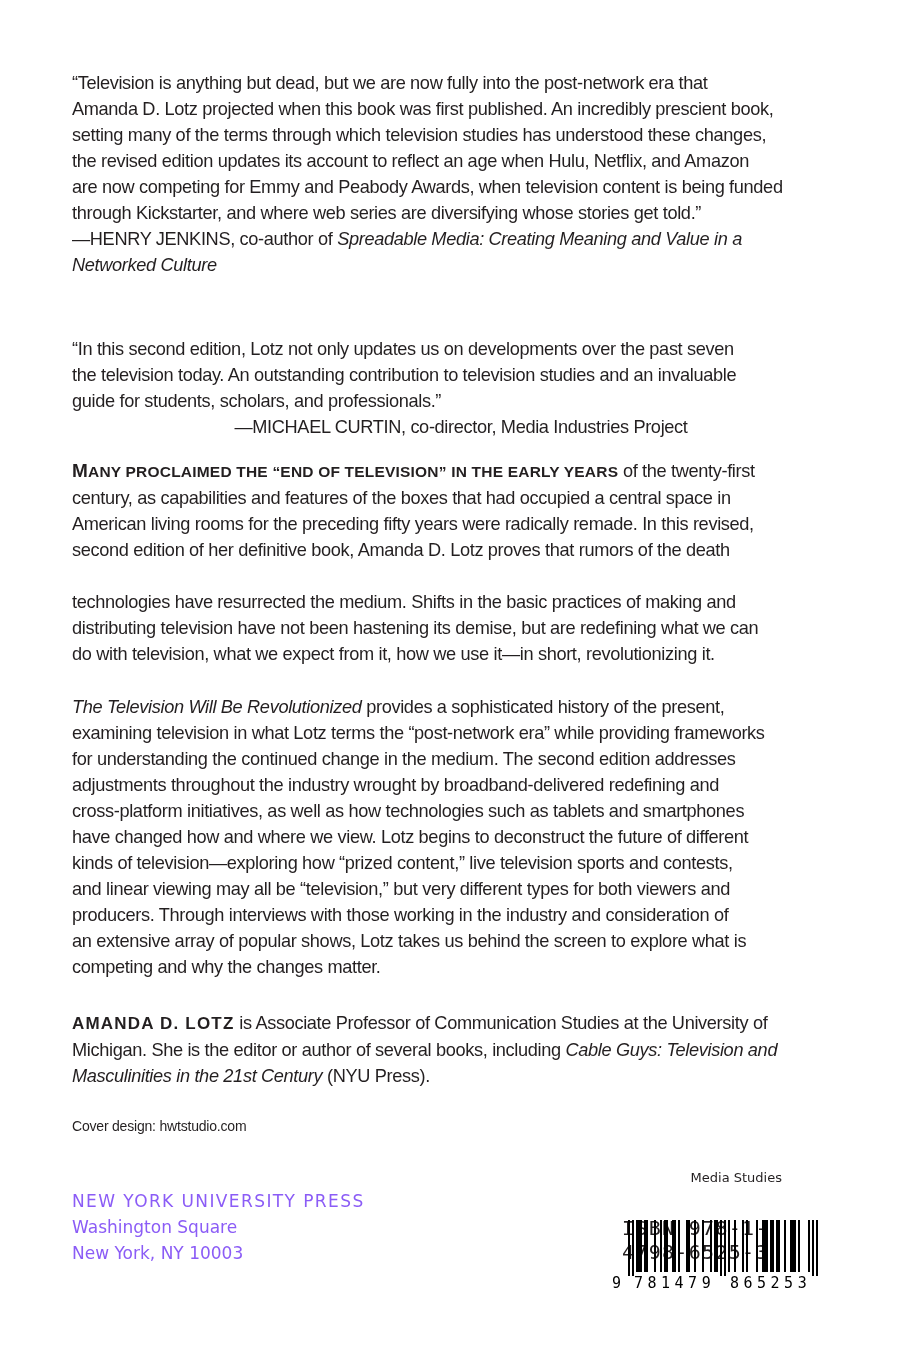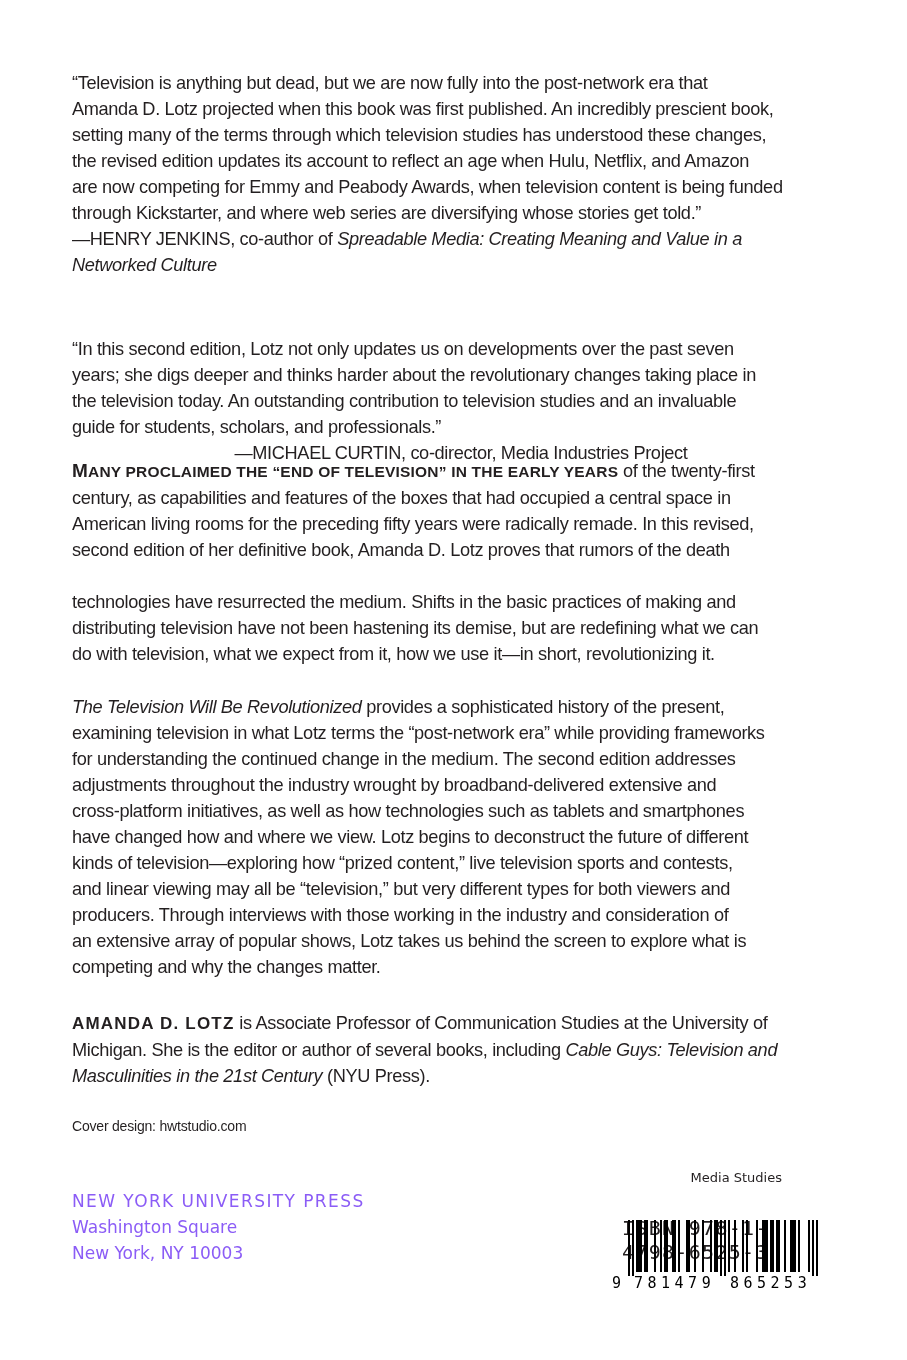--- a/index.html
+++ b/index.html
@@ -45,42 +45,41 @@
     <span class="q-line">are now competing for Emmy and Peabody Awards, when television content is being funded</span>
     <span class="q-line">through Kickstarter, and where web series are diversifying whose stories get told.”</span>
     <span class="attr-line" style="text-indent:-8px;">
       <span>—HENRY JENKINS, co-author of </span><i>Spreadable Media: Creating Meaning and Value in a</i>
     </span>
     <span class="attr-cont"><i>Networked Culture</i></span>
   </div>
 
   <div class="block quote" style="top:300px; padding-left:8px;margin-top:36px;">
     <span class="q-line">“In this second edition, Lotz not only updates us on developments over the past seven</span>
-    <span class="q-line">years; she digs deeper and thinks harder about the revolutionary changes taking place in</span>
     <span class="q-line">the television today. An outstanding contribution to television studies and an invaluable</span>
     <span class="q-line">guide for students, scholars, and professionals.”</span>
     <span class="attr-line" style="text-indent:-8px;text-align:center;">—MICHAEL CURTIN, co-director, Media Industries Project</span>
   </div>
 
   <div class="block" style="top:458px;">
     <span class="smallcaps"><span class="big">M</span><span>ANY PROCLAIMED THE “END OF TELEVISION” IN THE EARLY YEARS</span></span><span> of the twenty-first</span><br>
     <span>century, as capabilities and features of the boxes that had occupied a central space in</span><br>
     <span>American living rooms for the preceding fifty years were radically remade. In this revised,</span><br>
     <span>second edition of her definitive book, Amanda D. Lotz proves that rumors of the death</span><br>
     <br>
     <span>technologies have resurrected the medium. Shifts in the basic practices of making and</span><br>
     <span>distributing television have not been hastening its demise, but are redefining what we can</span><br>
     <span>do with television, what we expect from it, how we use it—in short, revolutionizing it.</span>
   </div>
 
   <div class="block" style="top:694px;">
     <i>The Television Will Be Revolutionized</i><span> provides a sophisticated history of the present,</span><br>
     <span>examining television in what Lotz terms the “post-network era” while providing frameworks</span><br>
     <span>for understanding the continued change in the medium. The second edition addresses</span><br>
-    <span>adjustments throughout the industry wrought by broadband-delivered extensive and</span><br>
+    <span>adjustments throughout the industry wrought by broadband-delivered redefining and</span><br>
     <span>cross-platform initiatives, as well as how technologies such as tablets and smartphones</span><br>
     <span>have changed how and where we view. Lotz begins to deconstruct the future of different</span><br>
     <span>kinds of television—exploring how “prized content,” live television sports and contests,</span><br>
     <span>and linear viewing may all be “television,” but very different types for both viewers and</span><br>
     <span>producers. Through interviews with those working in the industry and consideration of</span><br>
     <span>an extensive array of popular shows, Lotz takes us behind the screen to explore what is</span><br>
     <span>competing and why the changes matter.</span>
   </div>
 
   <div class="block" style="top:1010px;">

